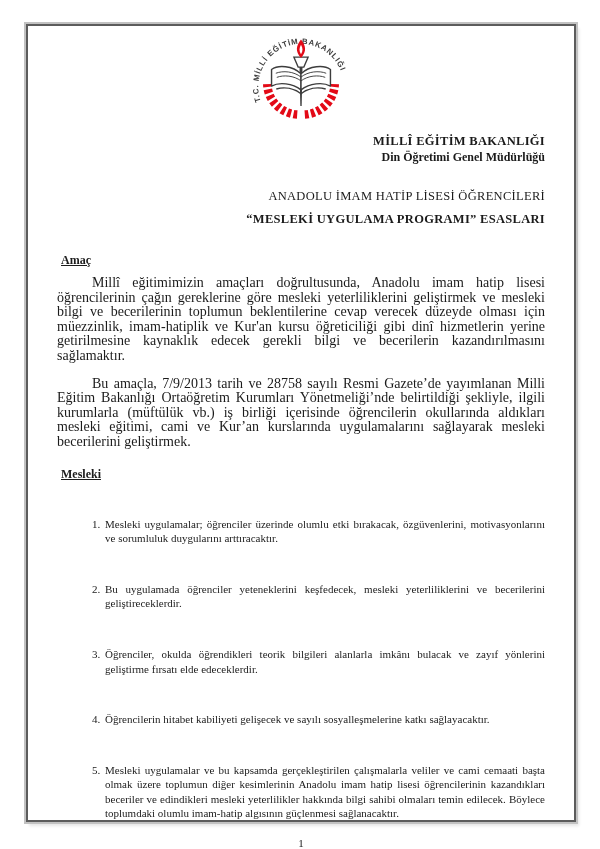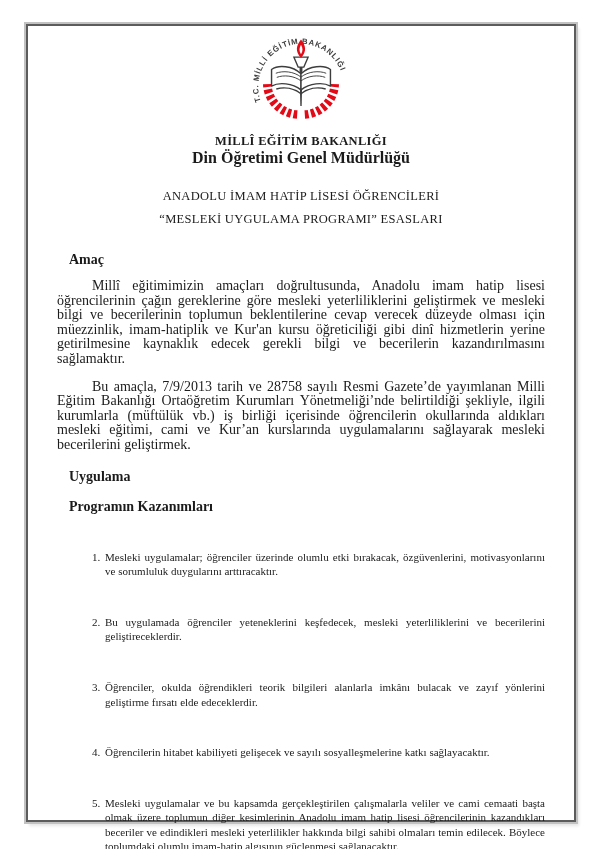--- a/index.html
+++ b/index.html
@@ -10,33 +10,33 @@
   }
   .sheet{
     position:absolute;left:26px;top:24px;width:550px;height:798px;
     box-sizing:border-box;background:#fff;
     border:2px solid #5c5c5c;
     box-shadow:0 0 0 2px #c2c2c2, 3px 4px 3px rgba(0,0,0,.10);
     padding:5px 29px 0 29px;
   }
   .logo-wrap{width:106px;height:95px;margin:0 auto 8px auto;}
   .logo-wrap svg{width:106px;height:95px;display:block;}
-  .center{text-align:center;}
+  .center{text-align:right;}
   .ministry{
     font-size:12.5px;font-weight:bold;letter-spacing:.3px;line-height:15px;margin-top:6px;
   }
   .directorate{
-    font-size:16px;font-weight:bold;line-height:15px;margin-top:1px;
+    font-size:12px;font-weight:bold;line-height:15px;margin-top:1px;
   }
   .doc-title{margin-top:24px;}
   .doc-title .t1{font-size:12.5px;font-weight:normal;letter-spacing:.3px;line-height:14px;}
-  .doc-title .t2{font-size:12.5px;font-weight:normal;letter-spacing:.3px;line-height:14px;margin-top:9px;}
+  .doc-title .t2{font-size:12.5px;font-weight:bold;letter-spacing:.3px;line-height:14px;margin-top:9px;}
   .sec-head{
-    font-size:14px;font-weight:bold;
-    margin:12px;line-height:14px;
+    font-size:12px;font-weight:bold;text-decoration:underline;
+    margin:4px;line-height:14px;
   }
   .sec-amac{margin-top:27px;}
   .sec-dayanak{margin-top:17px;}
   .sec-kazanim{margin-top:16px;}
   .sec-uygulama{margin-top:9px;}
   p.para{
     font-size:14px;line-height:14.6px;text-align:justify;
     margin:9px 0 0 0;text-indent:35px;
   }
   p.para + p.para{margin-top:13px;}
@@ -96,25 +96,24 @@
     <div class="t2">“MESLEKİ UYGULAMA PROGRAMI” ESASLARI</div>
   </div>
 
   <div class="sec-amac">
     <h3 class="sec-head">Amaç</h3>
     <p class="para">Millî eğitimimizin amaçları doğrultusunda, Anadolu imam hatip lisesi öğrencilerinin çağın gereklerine göre mesleki yeterliliklerini geliştirmek ve mesleki bilgi ve becerilerinin toplumun beklentilerine cevap verecek düzeyde olması için müezzinlik, imam-hatiplik ve Kur'an kursu öğreticiliği gibi dinî hizmetlerin yerine getirilmesine kaynaklık edecek gerekli bilgi ve becerilerin kazandırılmasını sağlamaktır.</p>
     <p class="para">Bu amaçla, 7/9/2013 tarih ve 28758 sayılı Resmi Gazete’de yayımlanan Milli Eğitim Bakanlığı Ortaöğretim Kurumları Yönetmeliği’nde belirtildiği şekliyle, ilgili kurumlarla (müftülük vb.) iş birliği içerisinde öğrencilerin okullarında aldıkları mesleki eğitimi, cami ve Kur’an kurslarında uygulamalarını sağlayarak mesleki becerilerini geliştirmek.</p>
   </div>
 
   <div class="sec-dayanak">
-    <h3 class="sec-head">Uygulama</h3>
+    <h3 class="sec-head">Mesleki</h3>
   </div>
 
   <div class="sec-kazanim">
-    <h3 class="sec-head">Programın Kazanımları</h3>
     <ol class="num-list">
       <li><span>Mesleki uygulamalar; öğrenciler üzerinde olumlu etki bırakacak, özgüvenlerini, motivasyonlarını ve sorumluluk duygularını arttıracaktır.</span></li>
       <li><span>Bu uygulamada öğrenciler yeteneklerini keşfedecek, mesleki yeterliliklerini ve becerilerini geliştireceklerdir.</span></li>
       <li><span>Öğrenciler, okulda öğrendikleri teorik bilgileri alanlarla imkânı bulacak ve zayıf yönlerini geliştirme fırsatı elde edeceklerdir.</span></li>
       <li><span>Öğrencilerin hitabet kabiliyeti gelişecek ve sayılı sosyalleşmelerine katkı sağlayacaktır.</span></li>
       <li><span>Mesleki uygulamalar ve bu kapsamda gerçekleştirilen çalışmalarla veliler ve cami cemaati başta olmak üzere toplumun diğer kesimlerinin Anadolu imam hatip lisesi öğrencilerinin kazandıkları beceriler ve edindikleri mesleki yeterlilikler hakkında bilgi sahibi olmaları temin edilecek. Böylece toplumdaki olumlu imam-hatip algısının güçlenmesi sağlanacaktır.</span></li>
     </ol>
   </div>
 
 

